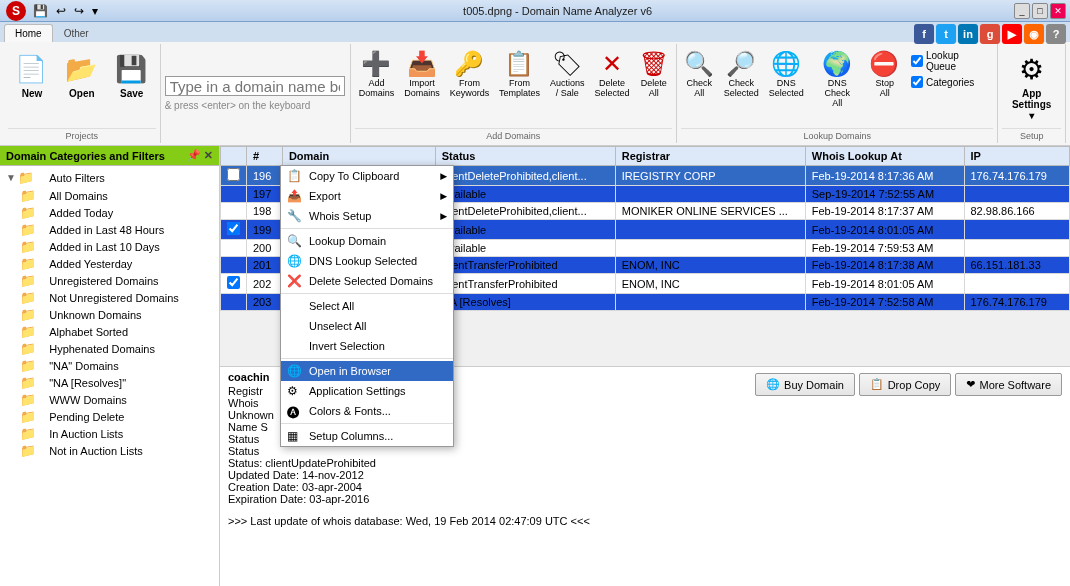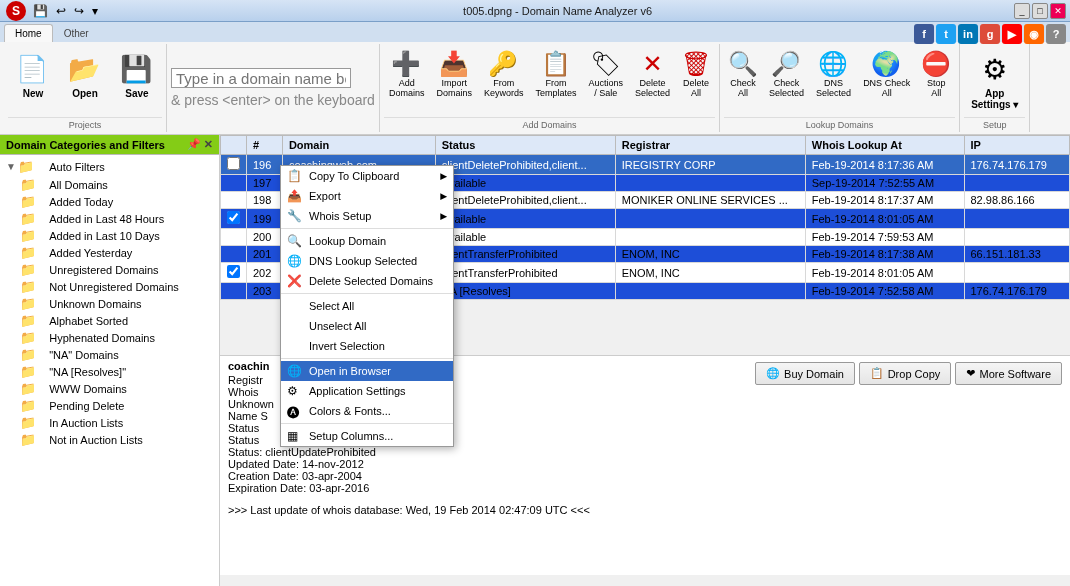--- a/index.html
+++ b/index.html
@@ -21,21 +21,21 @@
     .ribbon-group { display: flex; flex-direction: column; align-items: stretch; border-right: 1px solid #d0d0d0; padding: 2px 4px; min-width: 60px; }
     .ribbon-group-items { display: flex; align-items: flex-start; flex: 1; gap: 2px; }
     .ribbon-group-label { text-align: center; font-size: 9px; color: #666; border-top: 1px solid #ddd; padding-top: 2px; margin-top: 2px; }
     .ribbon-btn { display: flex; flex-direction: column; align-items: center; padding: 3px 4px; cursor: pointer; border: 1px solid transparent; border-radius: 2px; min-width: 32px; }
     .ribbon-btn .icon { width: 28px; height: 28px; display: flex; align-items: center; justify-content: center; font-size: 20px; }
     .ribbon-btn .label { font-size: 9px; text-align: center; line-height: 1.1; margin-top: 1px; }
     .ribbon-btn.large { flex-direction: column; align-items: center; padding: 4px 6px; }
     .ribbon-btn.large .icon { width: 36px; height: 36px; font-size: 26px; }
     .ribbon-btn.large .label { font-size: 10px; font-weight: bold; }
     .domain-input { width: 180px; height: 20px; border: 1px solid #999; padding: 1px 4px; font-size: 15px; }
-    .domain-hint { font-size: 14px; color: #888; margin-top: 2px; }
+    .domain-hint { font-size: 10px; color: #888; margin-top: 2px; }
     .social-icon { width: 20px; height: 20px; border-radius: 3px; display: flex; align-items: center; justify-content: center; font-size: 11px; font-weight: bold; cursor: pointer; }
 
     
     .main-layout { display: flex; height: calc(586px - 22px - 88px - 20px); }
 
     
     .sidebar { width: 220px; background: #fff; border-right: 1px solid #ccc; overflow-y: auto; }
     .sidebar-header { background: #84cc16; padding: 3px 6px; font-size: 11px; font-weight: bold; display: flex; align-items: center; justify-content: space-between; border-bottom: 1px solid #bbb; }
     .sidebar-header-controls { display: flex; gap: 3px; }
     .sidebar-ctrl { cursor: pointer; font-size: 11px; color: #444; }
@@ -211,20 +211,28 @@
           <div class="icon" style="font-size:24px;">🌐</div>
           <div class="label">DNS<br>Selected</div>
         </div>
         <div class="ribbon-btn">
           <div class="icon" style="font-size:24px;">🌍</div>
           <div class="label">DNS Check<br>All</div>
         </div>
         <div class="ribbon-btn">
           <div class="icon" style="font-size:24px;color:#c00;">⛔</div>
           <div class="label">Stop<br>All</div>
+        </div>
+        <div style="display:flex;flex-direction:column;justify-content:center;gap:4px;padding:4px 6px;">
+          <label class="lookup-check">
+            <input type="checkbox" checked="" style=""> Lookup Queue
+          </label>
+          <label class="lookup-check">
+            <input type="checkbox" checked="" style=""> Categories
+          </label>
         </div>
       </div>
       <div class="ribbon-group-label">Lookup Domains</div>
     </div>
 
     <div class="ribbon-group">
       <div class="ribbon-group-items">
         <div class="ribbon-btn large">
           <div class="icon" style="font-size:28px;">⚙</div>
           <div class="label">App<br>Settings ▾</div>

